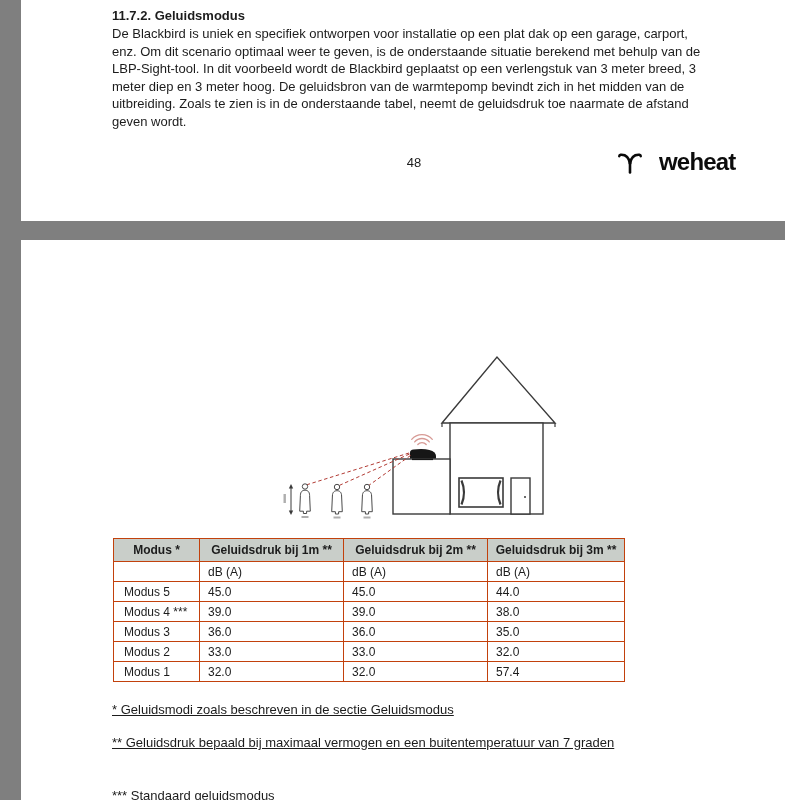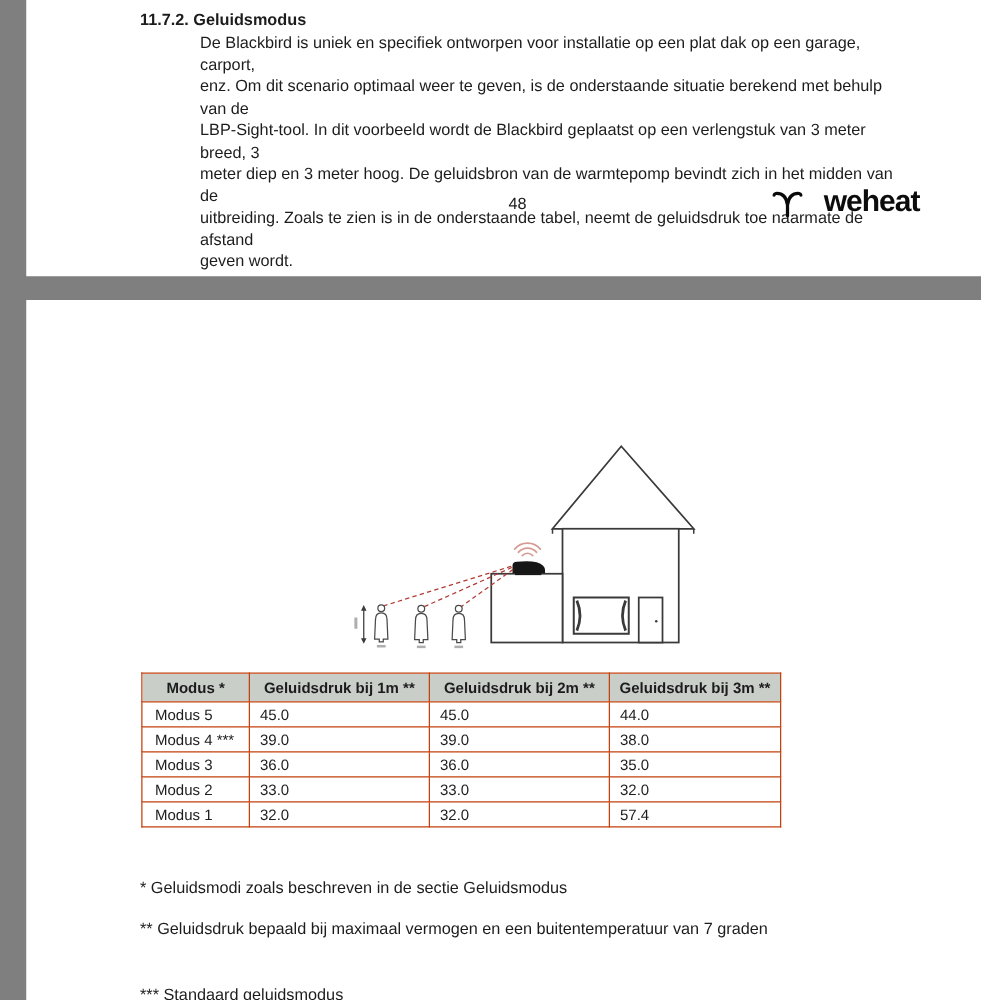--- a/index.html
+++ b/index.html
@@ -20,21 +20,21 @@
   }
   
   .p1-heading{
     position:absolute;left:112px;top:7px;width:610px;
     font-size:13px;font-weight:bold;line-height:17.5px;
   }
   .p1-body{
     position:absolute;left:112px;top:25px;width:616px;
     font-size:13px;line-height:17.5px;
   }
-  .p1-body span{display:block;margin-left:48px;}
+  .p1-body span{display:block;}
   .p1-pagenum{
     position:absolute;left:112px;top:155px;width:604px;
     text-align:center;font-size:13px;
   }
   .p1-logo{
     position:absolute;left:617px;top:148px;height:28px;
     display:flex;align-items:center;gap:16px;
   }
   .p1-logo .brand{
     font-size:24px;font-weight:bold;letter-spacing:-0.8px;color:#0c0c0c;
@@ -59,21 +59,21 @@
     text-align:left;vertical-align:middle;
   }
   table.sound-table th{
     background:#c9cec9;
     font-weight:bold;text-align:center;
     height:18px;padding:2px 2px;
   }
   table.sound-table td.rowlabel{padding-left:10px;}
   .footnote{
     position:absolute;left:112px;width:640px;
-    font-size:13px;line-height:16px;
+    font-size:13px;line-height:16px;text-decoration:underline;
   }
   .fn1{top:702px;} .fn2{top:735px;} .fn3{top:788px;}
 </style>
 </head>
 <body>
 
 <div class="chrome-left"></div>
 <div class="page-separator"></div>
 
 <div>
@@ -175,20 +175,26 @@
         <col class="c4">
       </colgroup>
     <tbody>
       <tr>
         <th>Modus *</th>
         <th>Geluidsdruk bij 1m **</th>
         <th>Geluidsdruk bij 2m **</th>
         <th>Geluidsdruk bij 3m **</th>
       </tr>
       <tr>
+        <td class="rowlabel"></td>
+        <td>dB (A)</td>
+        <td>dB (A)</td>
+        <td>dB (A)</td>
+      </tr>
+      <tr>
         <td class="rowlabel">Modus 5</td>
         <td>45.0</td>
         <td>45.0</td>
         <td>44.0</td>
       </tr>
       <tr>
         <td class="rowlabel">Modus 4 ***</td>
         <td>39.0</td>
         <td>39.0</td>
         <td>38.0</td>

